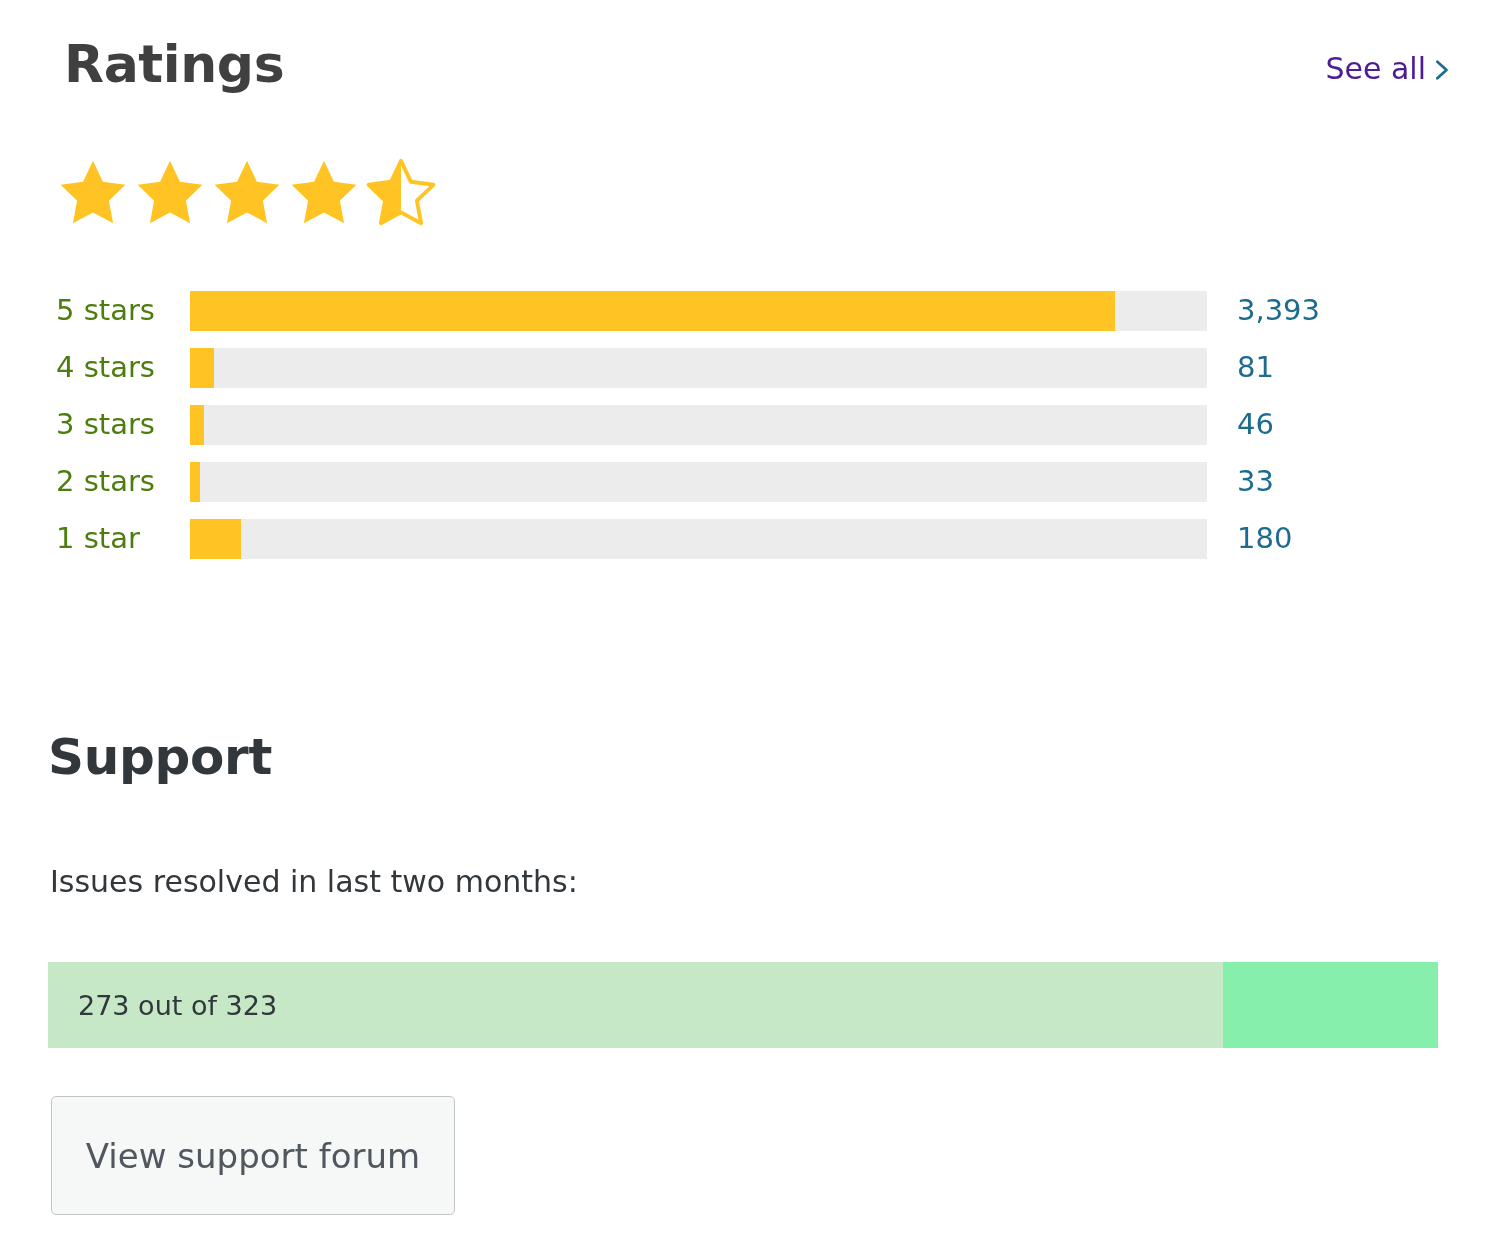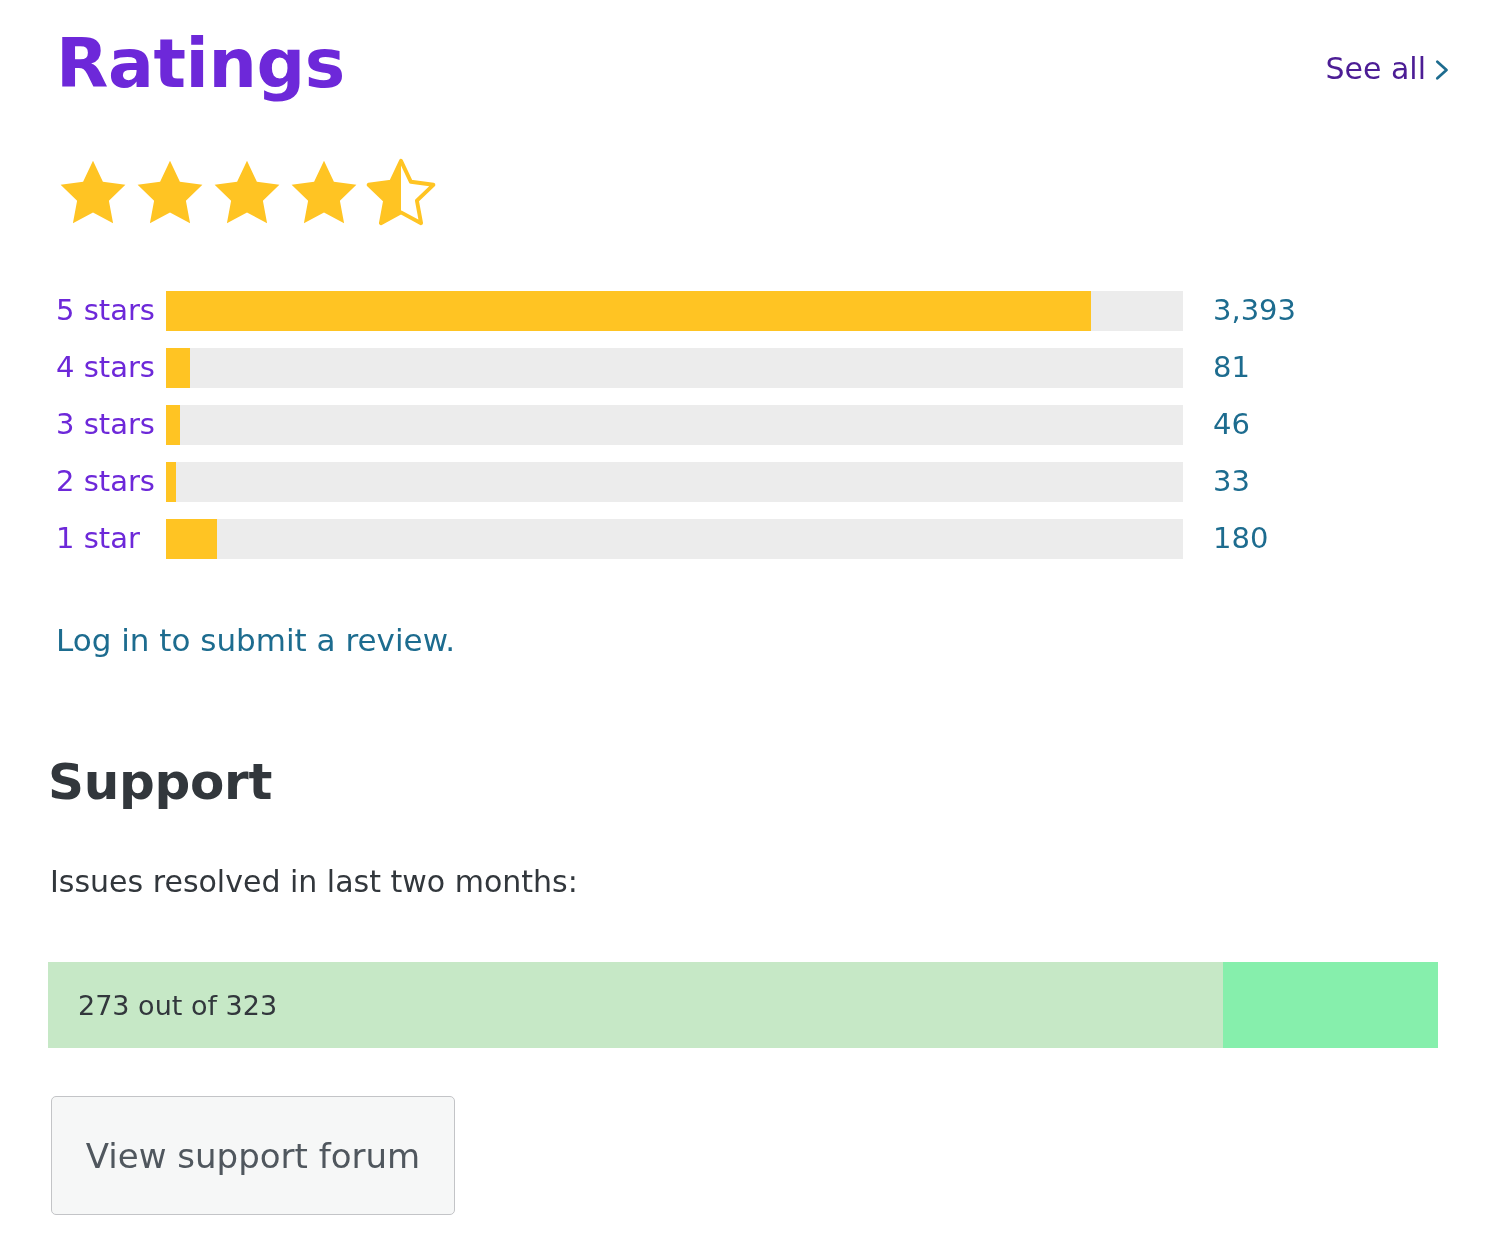--- a/index.html
+++ b/index.html
@@ -27,26 +27,26 @@
     position: absolute;
     left: 56px;
     top: 28px;
     width: 1396px;
     height: 72px;
     display: flex;
     align-items: center;
     justify-content: space-between;
   }
   .page-title {
-    font-size: 68px;
+    font-size: 52px;
     font-weight: 700;
-    color: #6d28d9;
+    color: #404040;
     letter-spacing: -0.4px;
     line-height: 1;
-    margin: 0;
+    margin: 8px;
   }
   .see-all {
     display: inline-flex;
     align-items: center;
     gap: 4px;
     color: #4c1d95;
     font-size: 30px;
     font-weight: 400;
     text-decoration: none;
     cursor: pointer;
@@ -78,25 +78,25 @@
     left: 0;
     top: 282px;
     width: 1496px;
   }
   .bar-row {
     display: flex;
     align-items: center;
     height: 57px;
   }
   .bar-label {
-    width: 166px;
+    width: 190px;
     padding-left: 56px;
     box-sizing: border-box;
     font-size: 29px;
-    color: #6d28d9;
+    color: #4d7c0f;
     text-decoration: none;
     cursor: pointer;
     line-height: 1;
     white-space: nowrap;
   }
   .bar-track {
     position: relative;
     width: 1017px;
     height: 40px;
     background: #ececec;
@@ -126,21 +126,21 @@
     color: #1d6c8f;
     text-decoration: none;
     cursor: pointer;
     line-height: 1.3;
   }
 
   
   .support-title {
     position: absolute;
     left: 48px;
-    top: 757px;
+    top: 732px;
     font-size: 50px;
     font-weight: 700;
     color: #32373c;
     letter-spacing: -0.3px;
     line-height: 1;
     margin: 0;
   }
   .issues-label {
     position: absolute;
     left: 50px;
@@ -289,21 +289,20 @@
     <div class="bar-row">
       <a class="bar-label">1 star</a>
       <div class="bar-track">
         <div class="bar-fill" style="width:5.0%"></div>
       </div>
       <div class="bar-count">180</div>
     </div>
 
   </div>
 
-  <a class="login-line">Log in to submit a review.</a>
 
   <h2 class="support-title">Support</h2>
   <div class="issues-label">Issues resolved in last two months:</div>
 
   <div class="meter">
     <div class="meter-fill" style="width:84.5%"></div>
     <div class="meter-text">273 out of 323</div>
   </div>
 
   <button class="forum-btn">View support forum</button>

